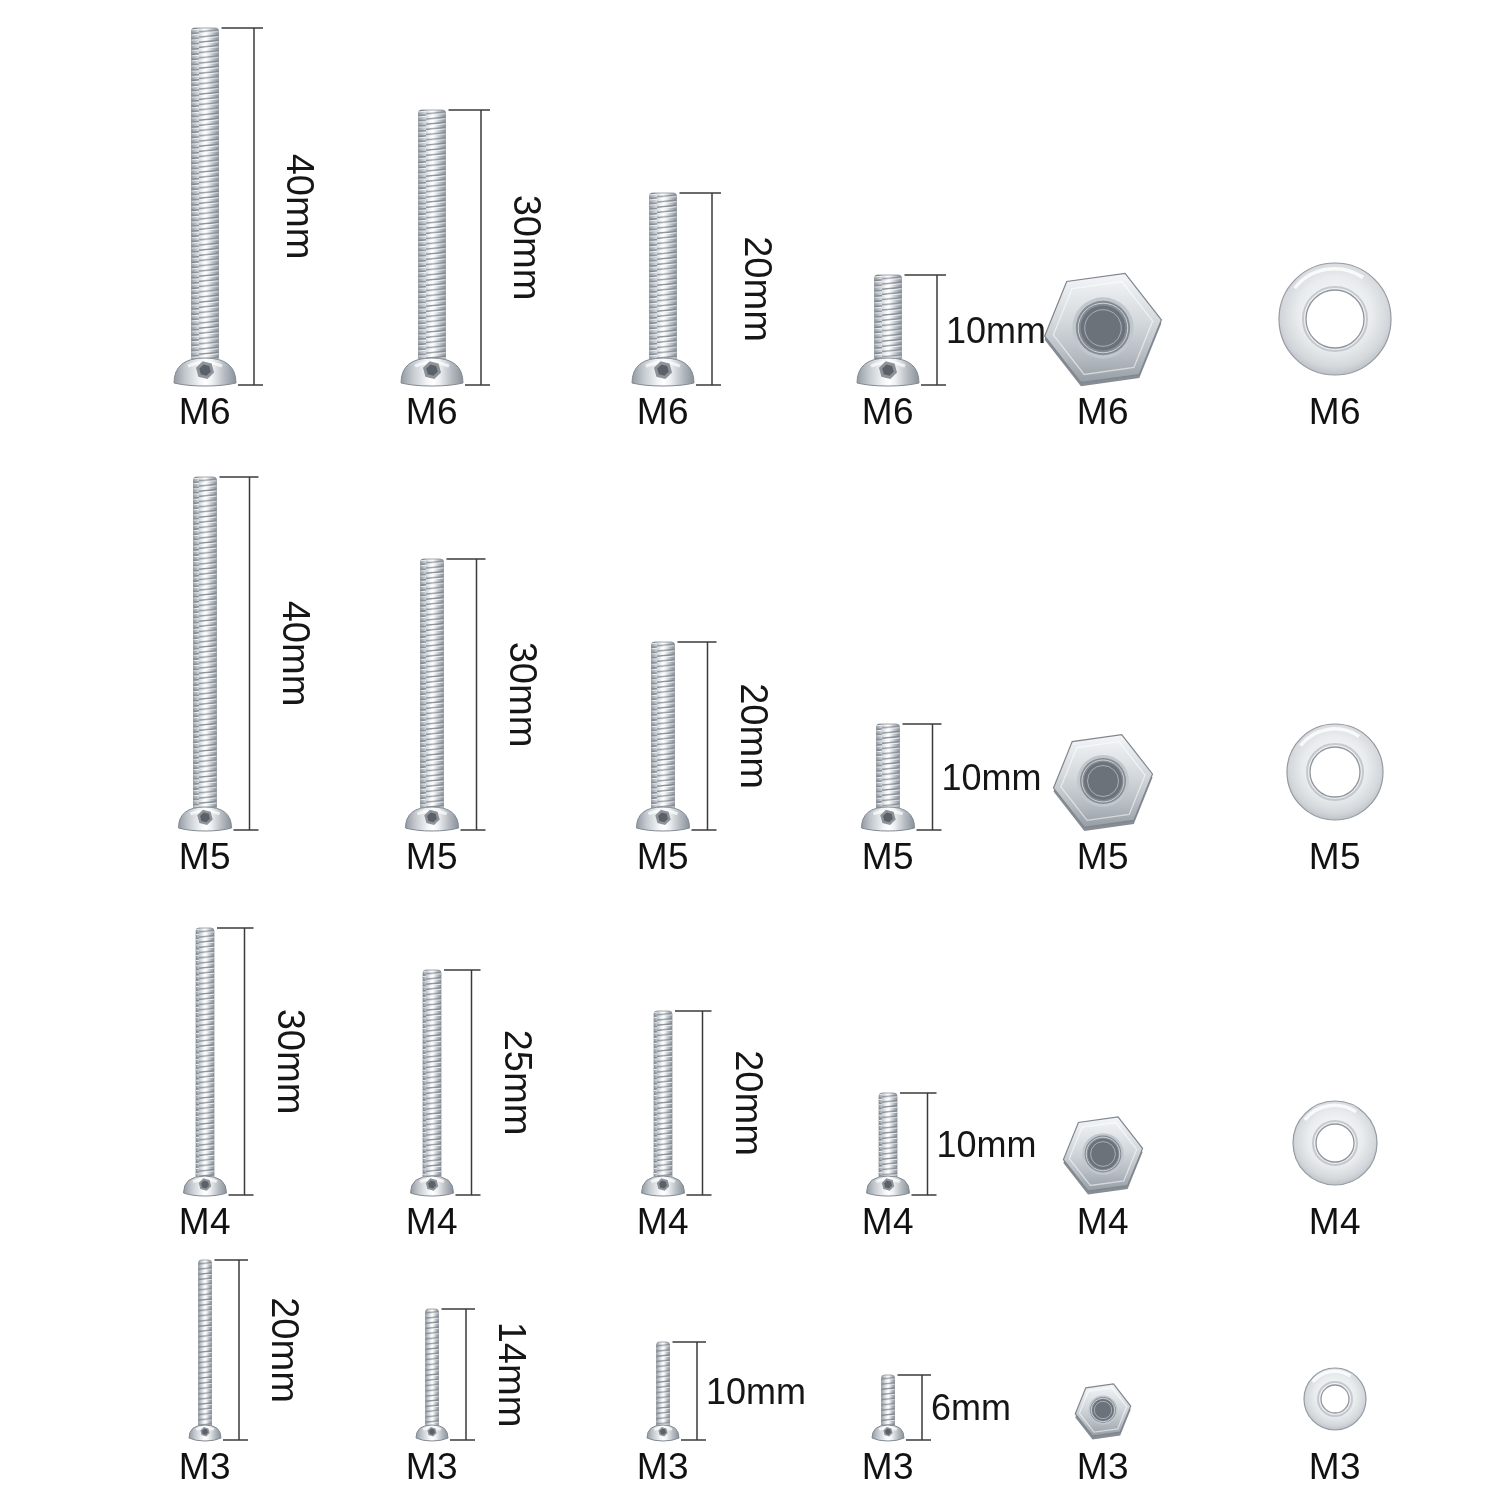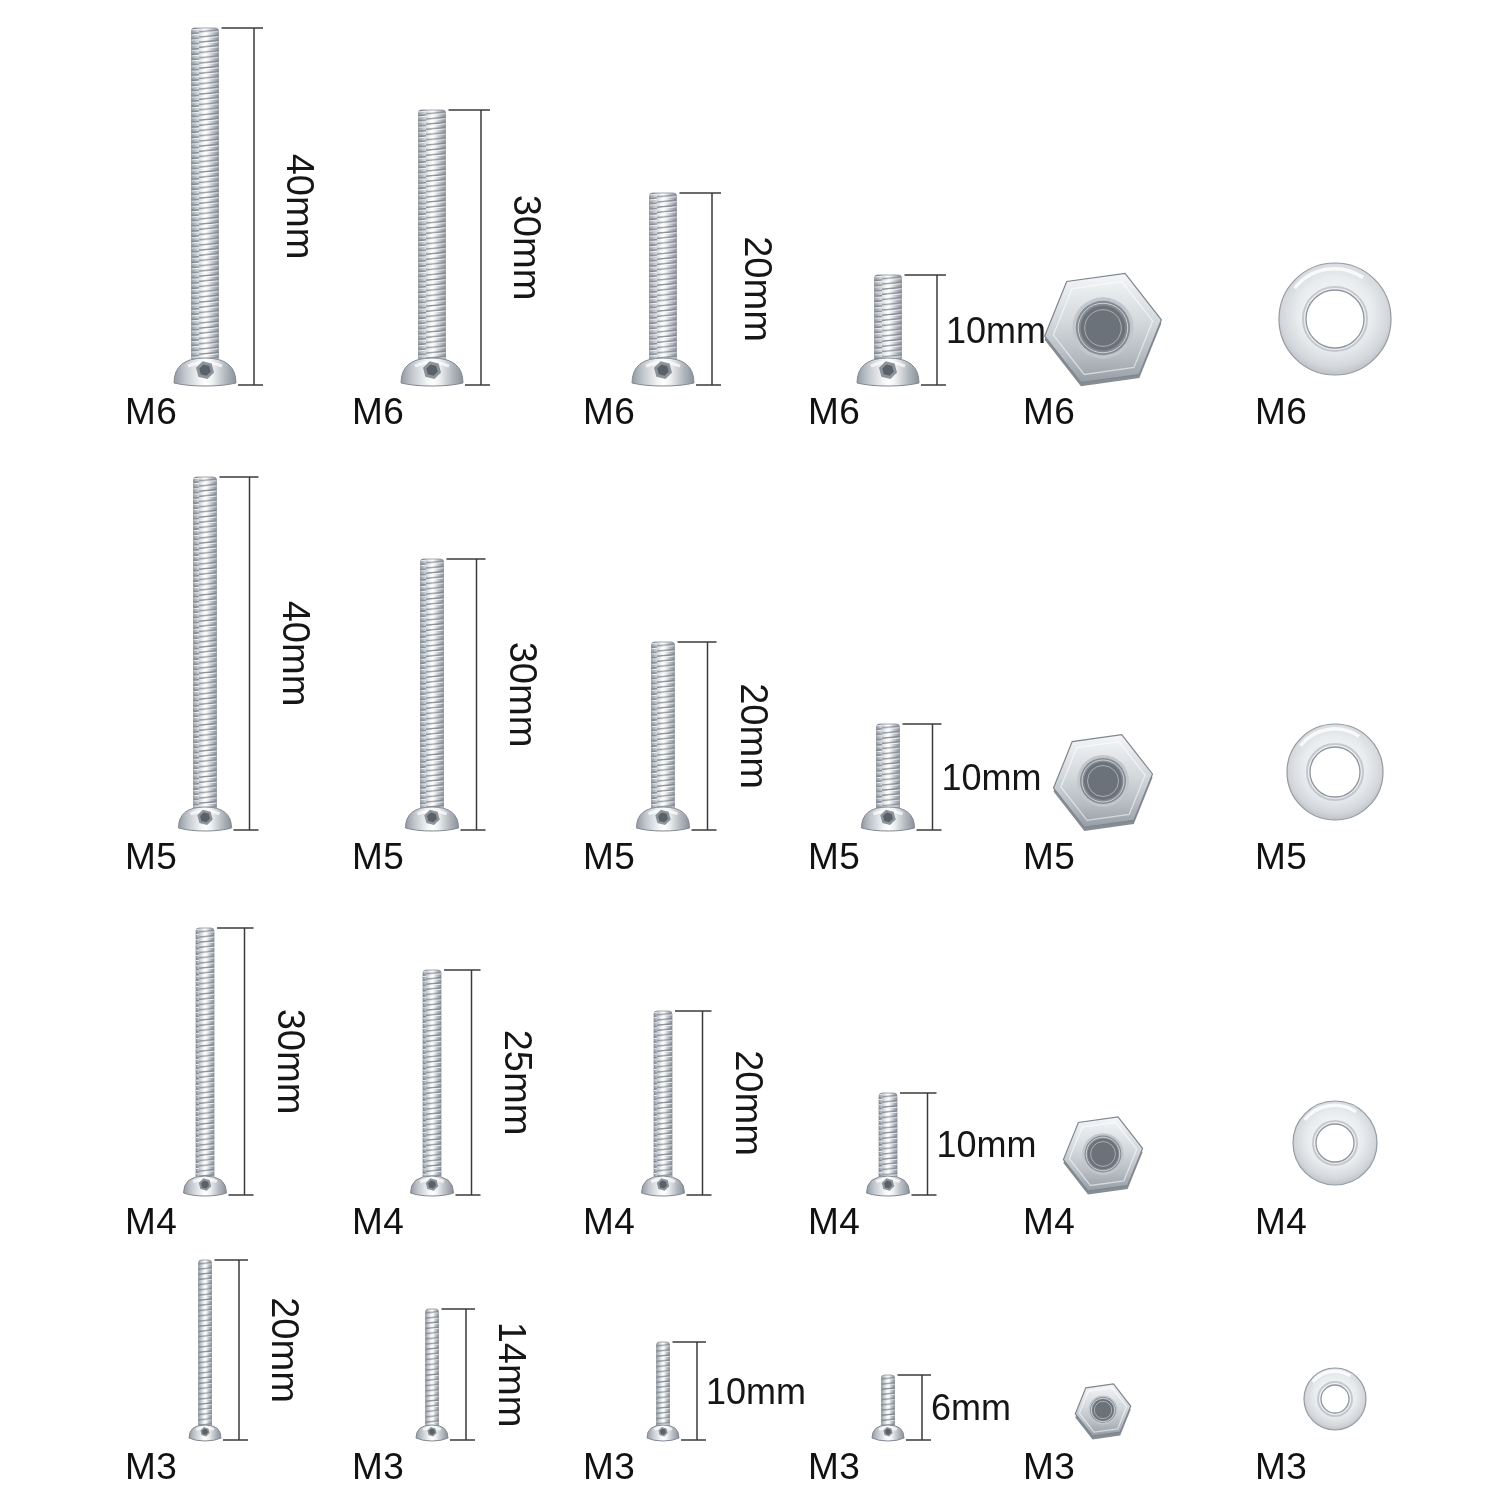--- a/index.html
+++ b/index.html
@@ -1,19 +1,19 @@
 <!DOCTYPE html>
 <html><head>
 <meta charset="utf-8">
 <style>
   html,body{margin:0;padding:0;background:#ffffff;}
   .canvas{position:relative;width:1500px;height:1500px;background:#ffffff;overflow:hidden;
           font-family:"Liberation Sans",sans-serif;}
   .item{position:absolute;overflow:visible;}
-  .size-label{position:absolute;width:160px;margin-left:-80px;
+  .size-label{position:absolute;width:160px;margin-left:-80px;text-align:center;
               font-size:37px;color:#111111;letter-spacing:0.5px;}
   svg text{font-family:"Liberation Sans",sans-serif;}
   .defs{position:absolute;width:0;height:0;}
 </style>
 </head>
 <body>
 
 <div class="canvas" id="canvas">
   <svg class="defs" aria-hidden="true">
     <defs>

